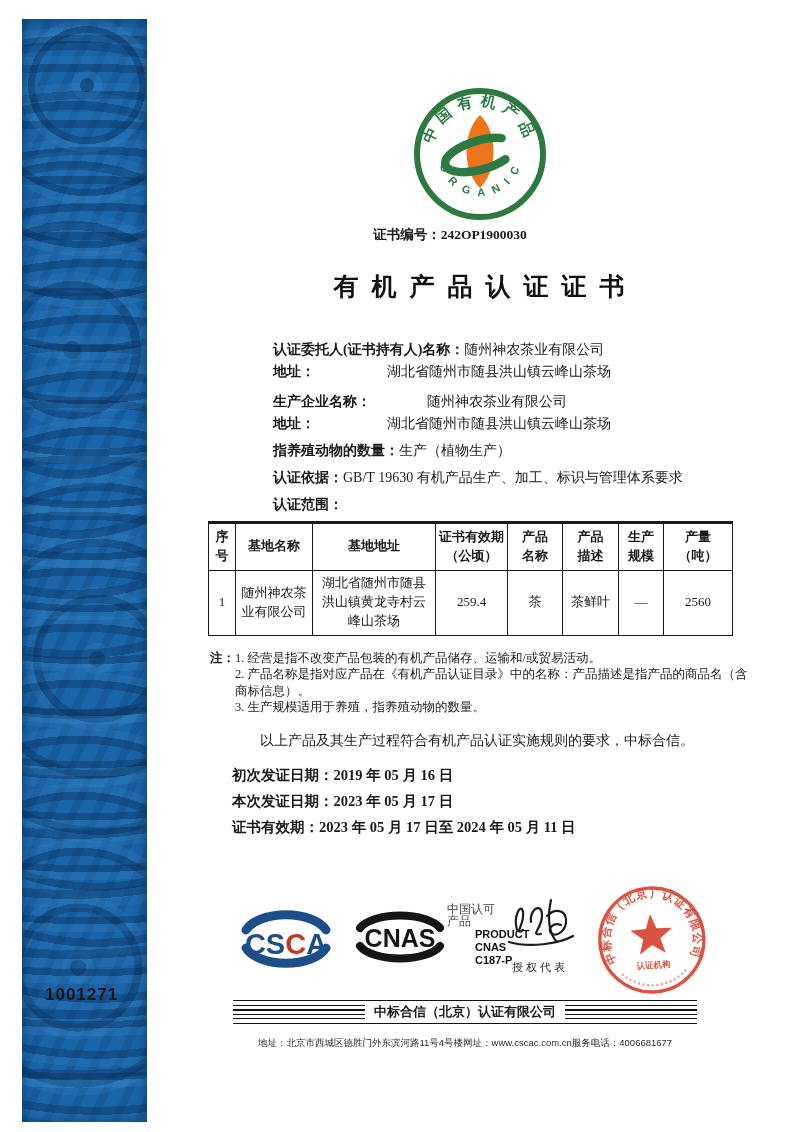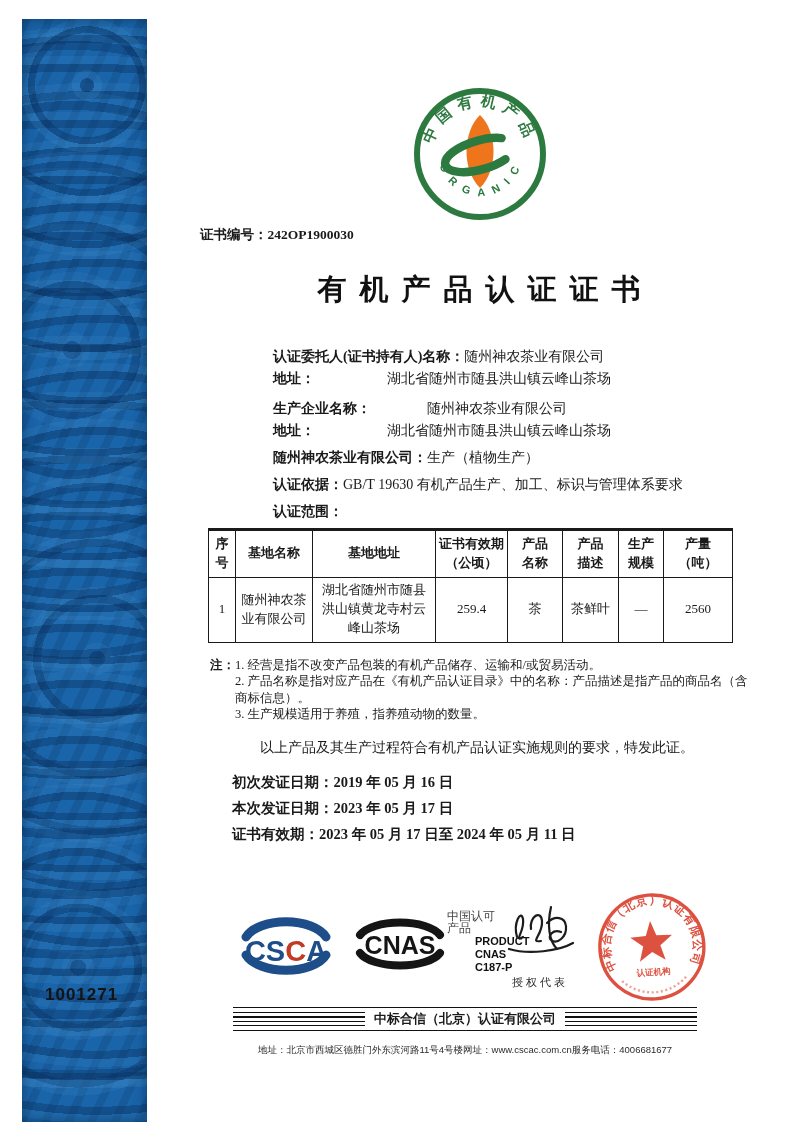--- a/index.html
+++ b/index.html
@@ -21,23 +21,23 @@
     box-shadow:inset 0 0 14px rgba(6,34,66,0.55);
   }
   .serial{
     position:absolute;left:45px;top:985px;
     font-family:"Liberation Sans","DejaVu Sans",sans-serif;
     font-size:17px;font-weight:700;letter-spacing:1px;color:#141414;
   }
   
   .content{position:absolute;left:200px;top:0;width:560px;}
   .logo-wrap{margin:84px auto 0 auto;width:140px;height:140px;}
-  .certno-row{margin-top:2px;text-align:left;padding-right:60px;font-size:13.5px;font-weight:700;}
+  .certno-row{margin-top:2px;text-align:center;padding-right:60px;font-size:13.5px;font-weight:700;}
   .cert-title{
-    margin-top:26px;text-align:center;font-size:29px;font-weight:800;
+    margin-top:26px;text-align:center;font-size:25px;font-weight:800;
     letter-spacing:13px;padding-left:11px;color:#111;
   }
   
   .fields{margin:36px 0 0 32px;font-size:14px;line-height:22px;}
   .f-row{position:relative;min-height:22px;}
   .f-label{font-weight:700;margin-left:41px;}
   .val-abs{position:absolute;top:0;}
   .addr-val{left:155px;}
   .prod-val{left:195px;}
   .gap8{margin-top:8px;}
@@ -65,21 +65,21 @@
   .marks{position:relative;height:100px;margin-top:52px;}
   .csca{position:absolute;left:36px;top:8px;}
   .cnas{position:absolute;left:152px;top:12px;}
   .cnas-side{
     position:absolute;left:247px;top:12px;width:70px;
     font-family:"Liberation Sans","DejaVu Sans",sans-serif;color:#222;
   }
   .cnas-side .s1{font-size:12px;line-height:12px;color:#444;font-family:Liberation Mono, monospace;}
   .cnas-side .s2{font-size:11px;line-height:13px;font-weight:700;color:#111;padding-left:28px;}
   .sig{position:absolute;left:300px;top:0;width:80px;text-align:center;}
-  .sig-caption{font-size:11px;letter-spacing:3px;color:#2a2a2a;margin-top:16px;}
+  .sig-caption{font-size:11px;letter-spacing:3px;color:#2a2a2a;margin-top:8px;}
   .stamp{position:absolute;left:396px;top:-8px;opacity:.88;transform:rotate(-4deg);}
   
   .footer{margin:8px 0 0 33px;width:464px;}
   .f-rule{border-top:1.7px solid #111;height:0;}
   .f-mid{display:flex;align-items:center;margin-top:2px;margin-bottom:2px;}
   .stripes{flex:1;height:14px;background:repeating-linear-gradient(to bottom,#111 0 1.4px,transparent 1.4px 4.4px);}
   .f-org{font-size:13px;font-weight:700;white-space:nowrap;padding:0 9px;
          font-family:"Liberation Sans","DejaVu Sans",sans-serif;}
   .f-info{
     display:flex;justify-content:center;margin-top:13px;
@@ -129,21 +129,21 @@
     </div>
     <div class="f-row gap8">
       <span class="f-label">生产企业名称：</span>
       <span class="val-abs prod-val">随州神农茶业有限公司</span>
     </div>
     <div class="f-row">
       <span class="f-label">地址：</span>
       <span class="val-abs addr-val">湖北省随州市随县洪山镇云峰山茶场</span>
     </div>
     <div class="f-row gap5">
-      <span class="f-label">随州神农茶业有限公司：</span><span>生产（植物生产）</span>
+      <span class="f-label">指养殖动物的数量：</span><span>生产（植物生产）</span>
     </div>
     <div class="f-row gap5">
       <span class="f-label">认证依据：</span><span>GB/T 19630 有机产品生产、加工、标识与管理体系要求</span>
     </div>
     <div class="f-row gap5">
       <span class="f-label">认证范围：</span>
     </div>
   </div>
 
   <table class="scope">
@@ -189,21 +189,21 @@
 
   <div class="notes">
     <span class="notes-prefix">注：</span>
     <div class="notes-items">
       <p>1.  经营是指不改变产品包装的有机产品储存、运输和/或贸易活动。</p>
       <p>2.  产品名称是指对应产品在《有机产品认证目录》中的名称：产品描述是指产品的商品名（含商标信息）。</p>
       <p>3.  生产规模适用于养殖，指养殖动物的数量。</p>
     </div>
   </div>
 
-  <div class="statement">以上产品及其生产过程符合有机产品认证实施规则的要求，特发此证。</div>
+  <div class="statement">以上产品及其生产过程符合有机产品认证实施规则的要求，中标合信。</div>
 
   <div class="dates">
     <div>
       <span>初次发证日期：</span><span>2019 年 05 月 16 日</span>
     </div>
     <div>
       <span>本次发证日期：</span><span>2023 年 05 月 17 日</span>
     </div>
     <div>
       <span>证书有效期：</span><span>2023 年 05 月 17 日至 2024 年 05 月 11 日</span>

